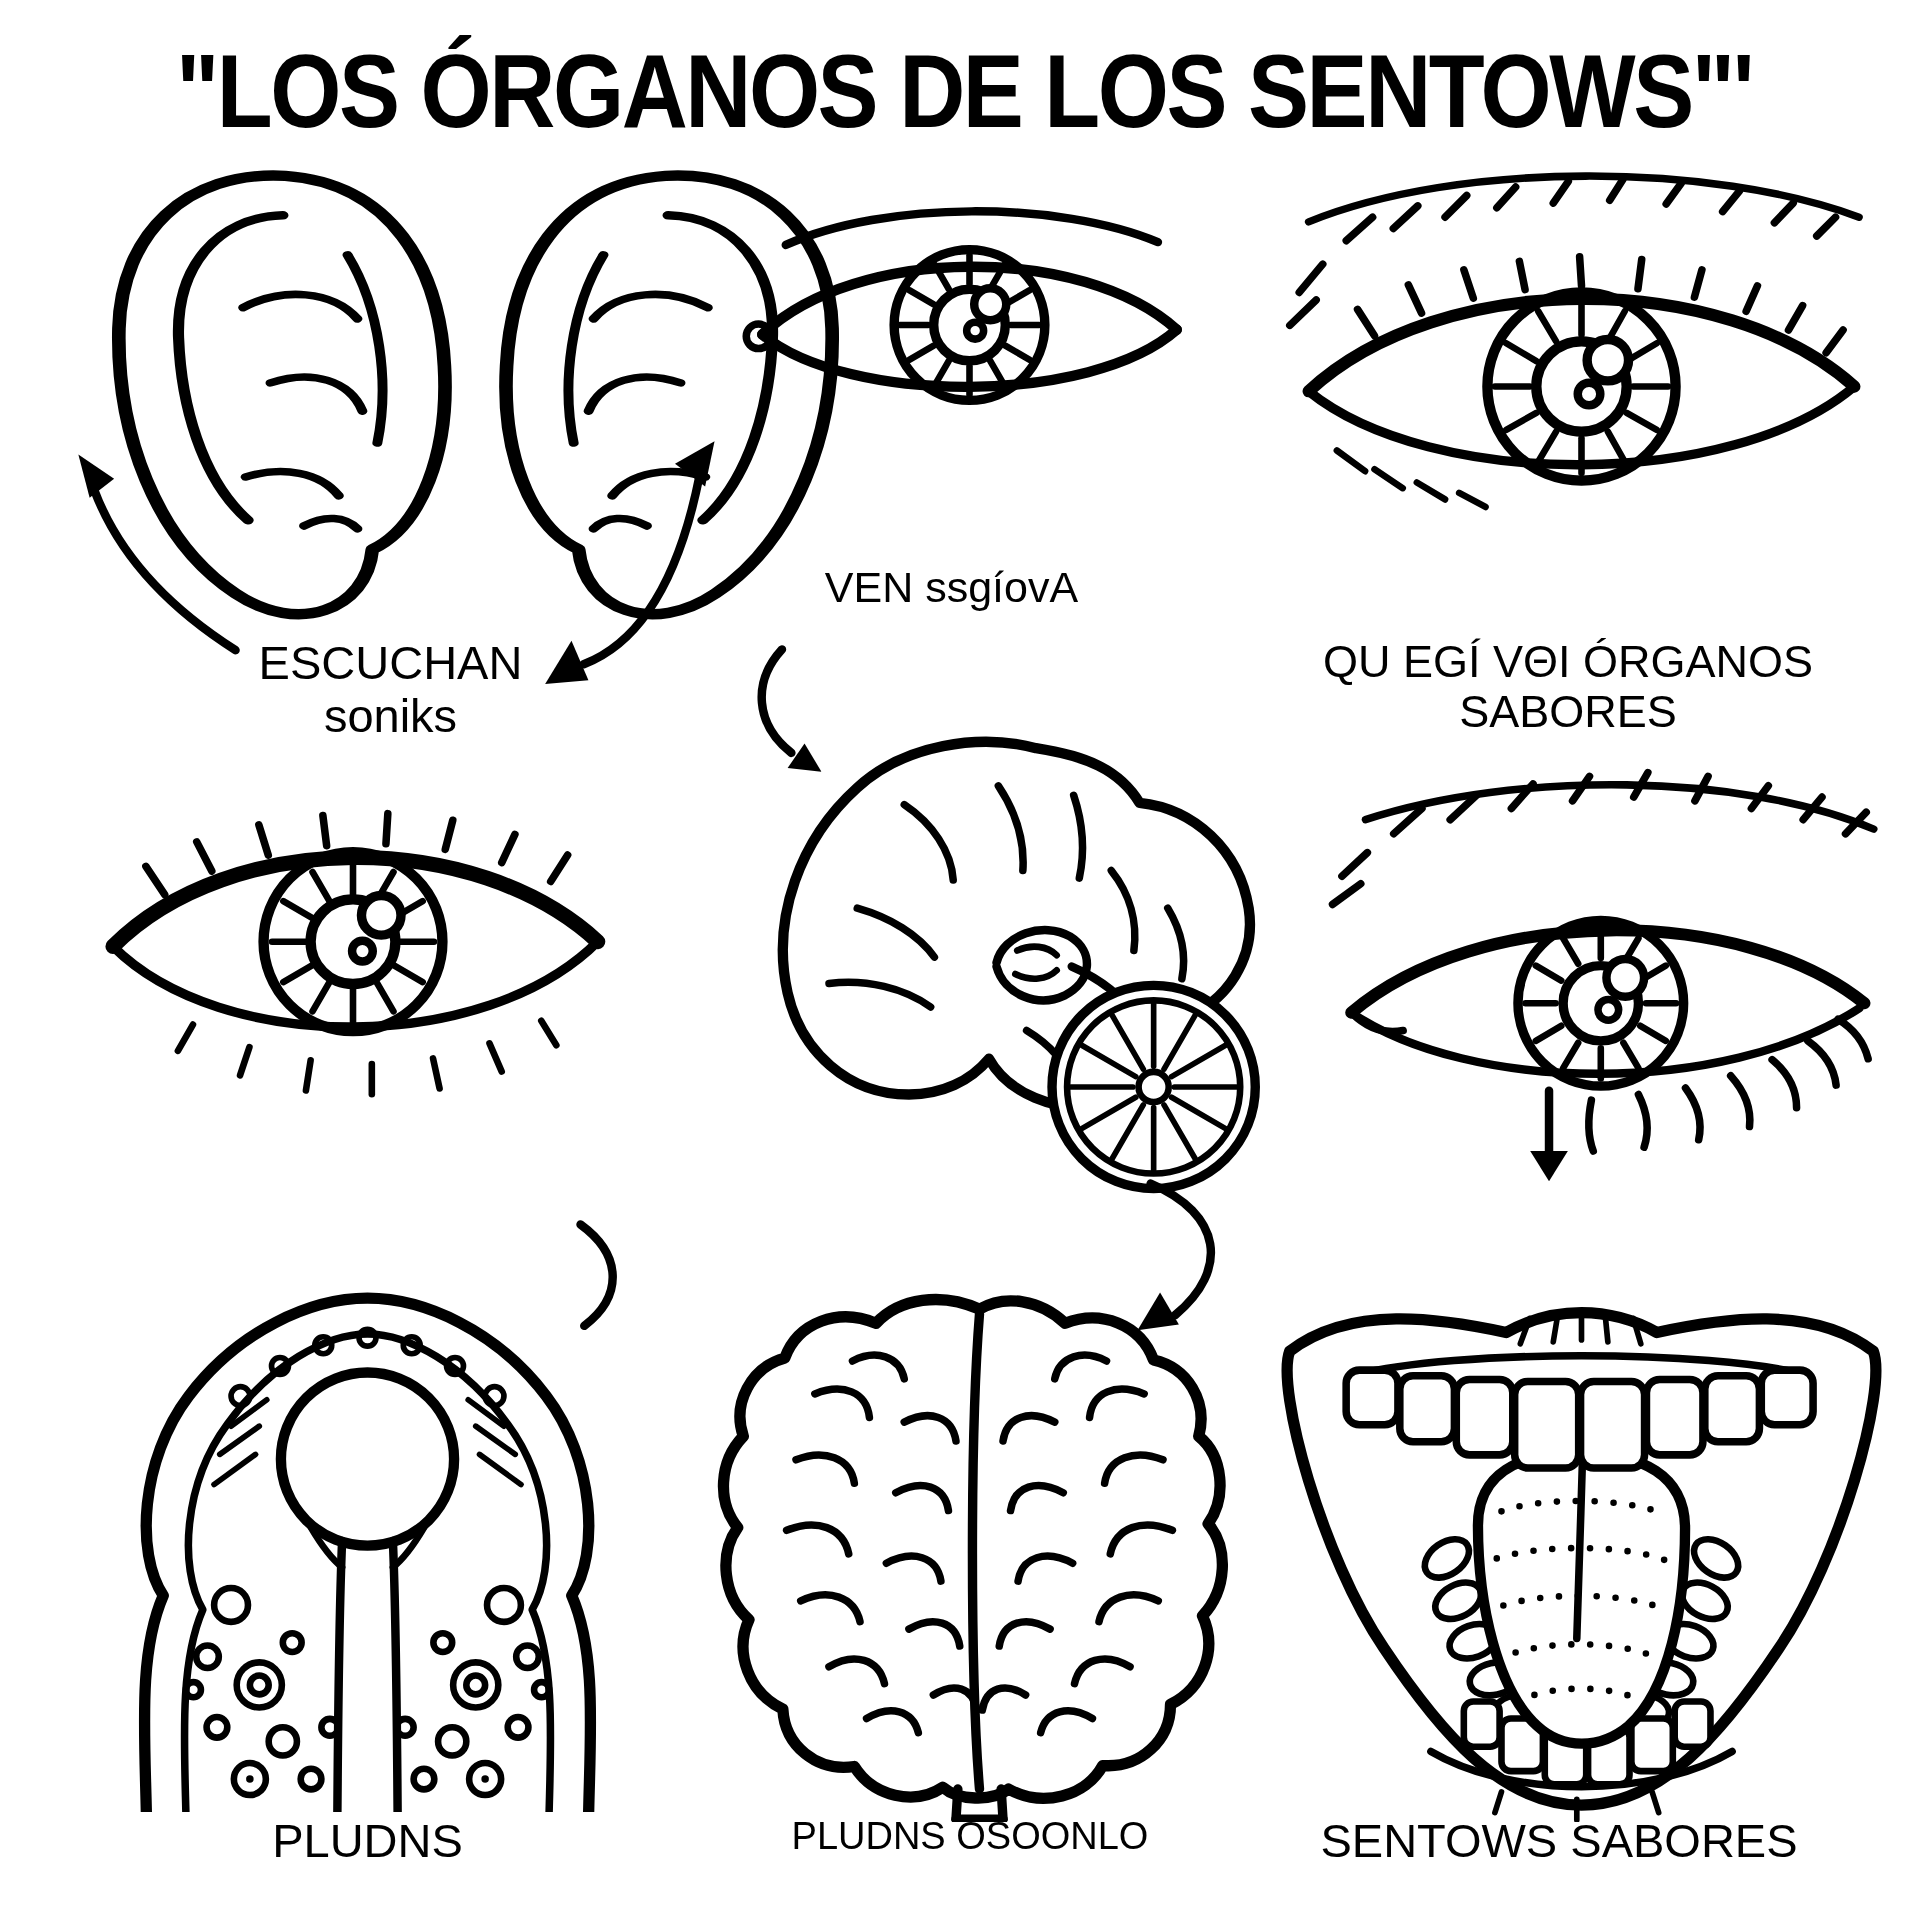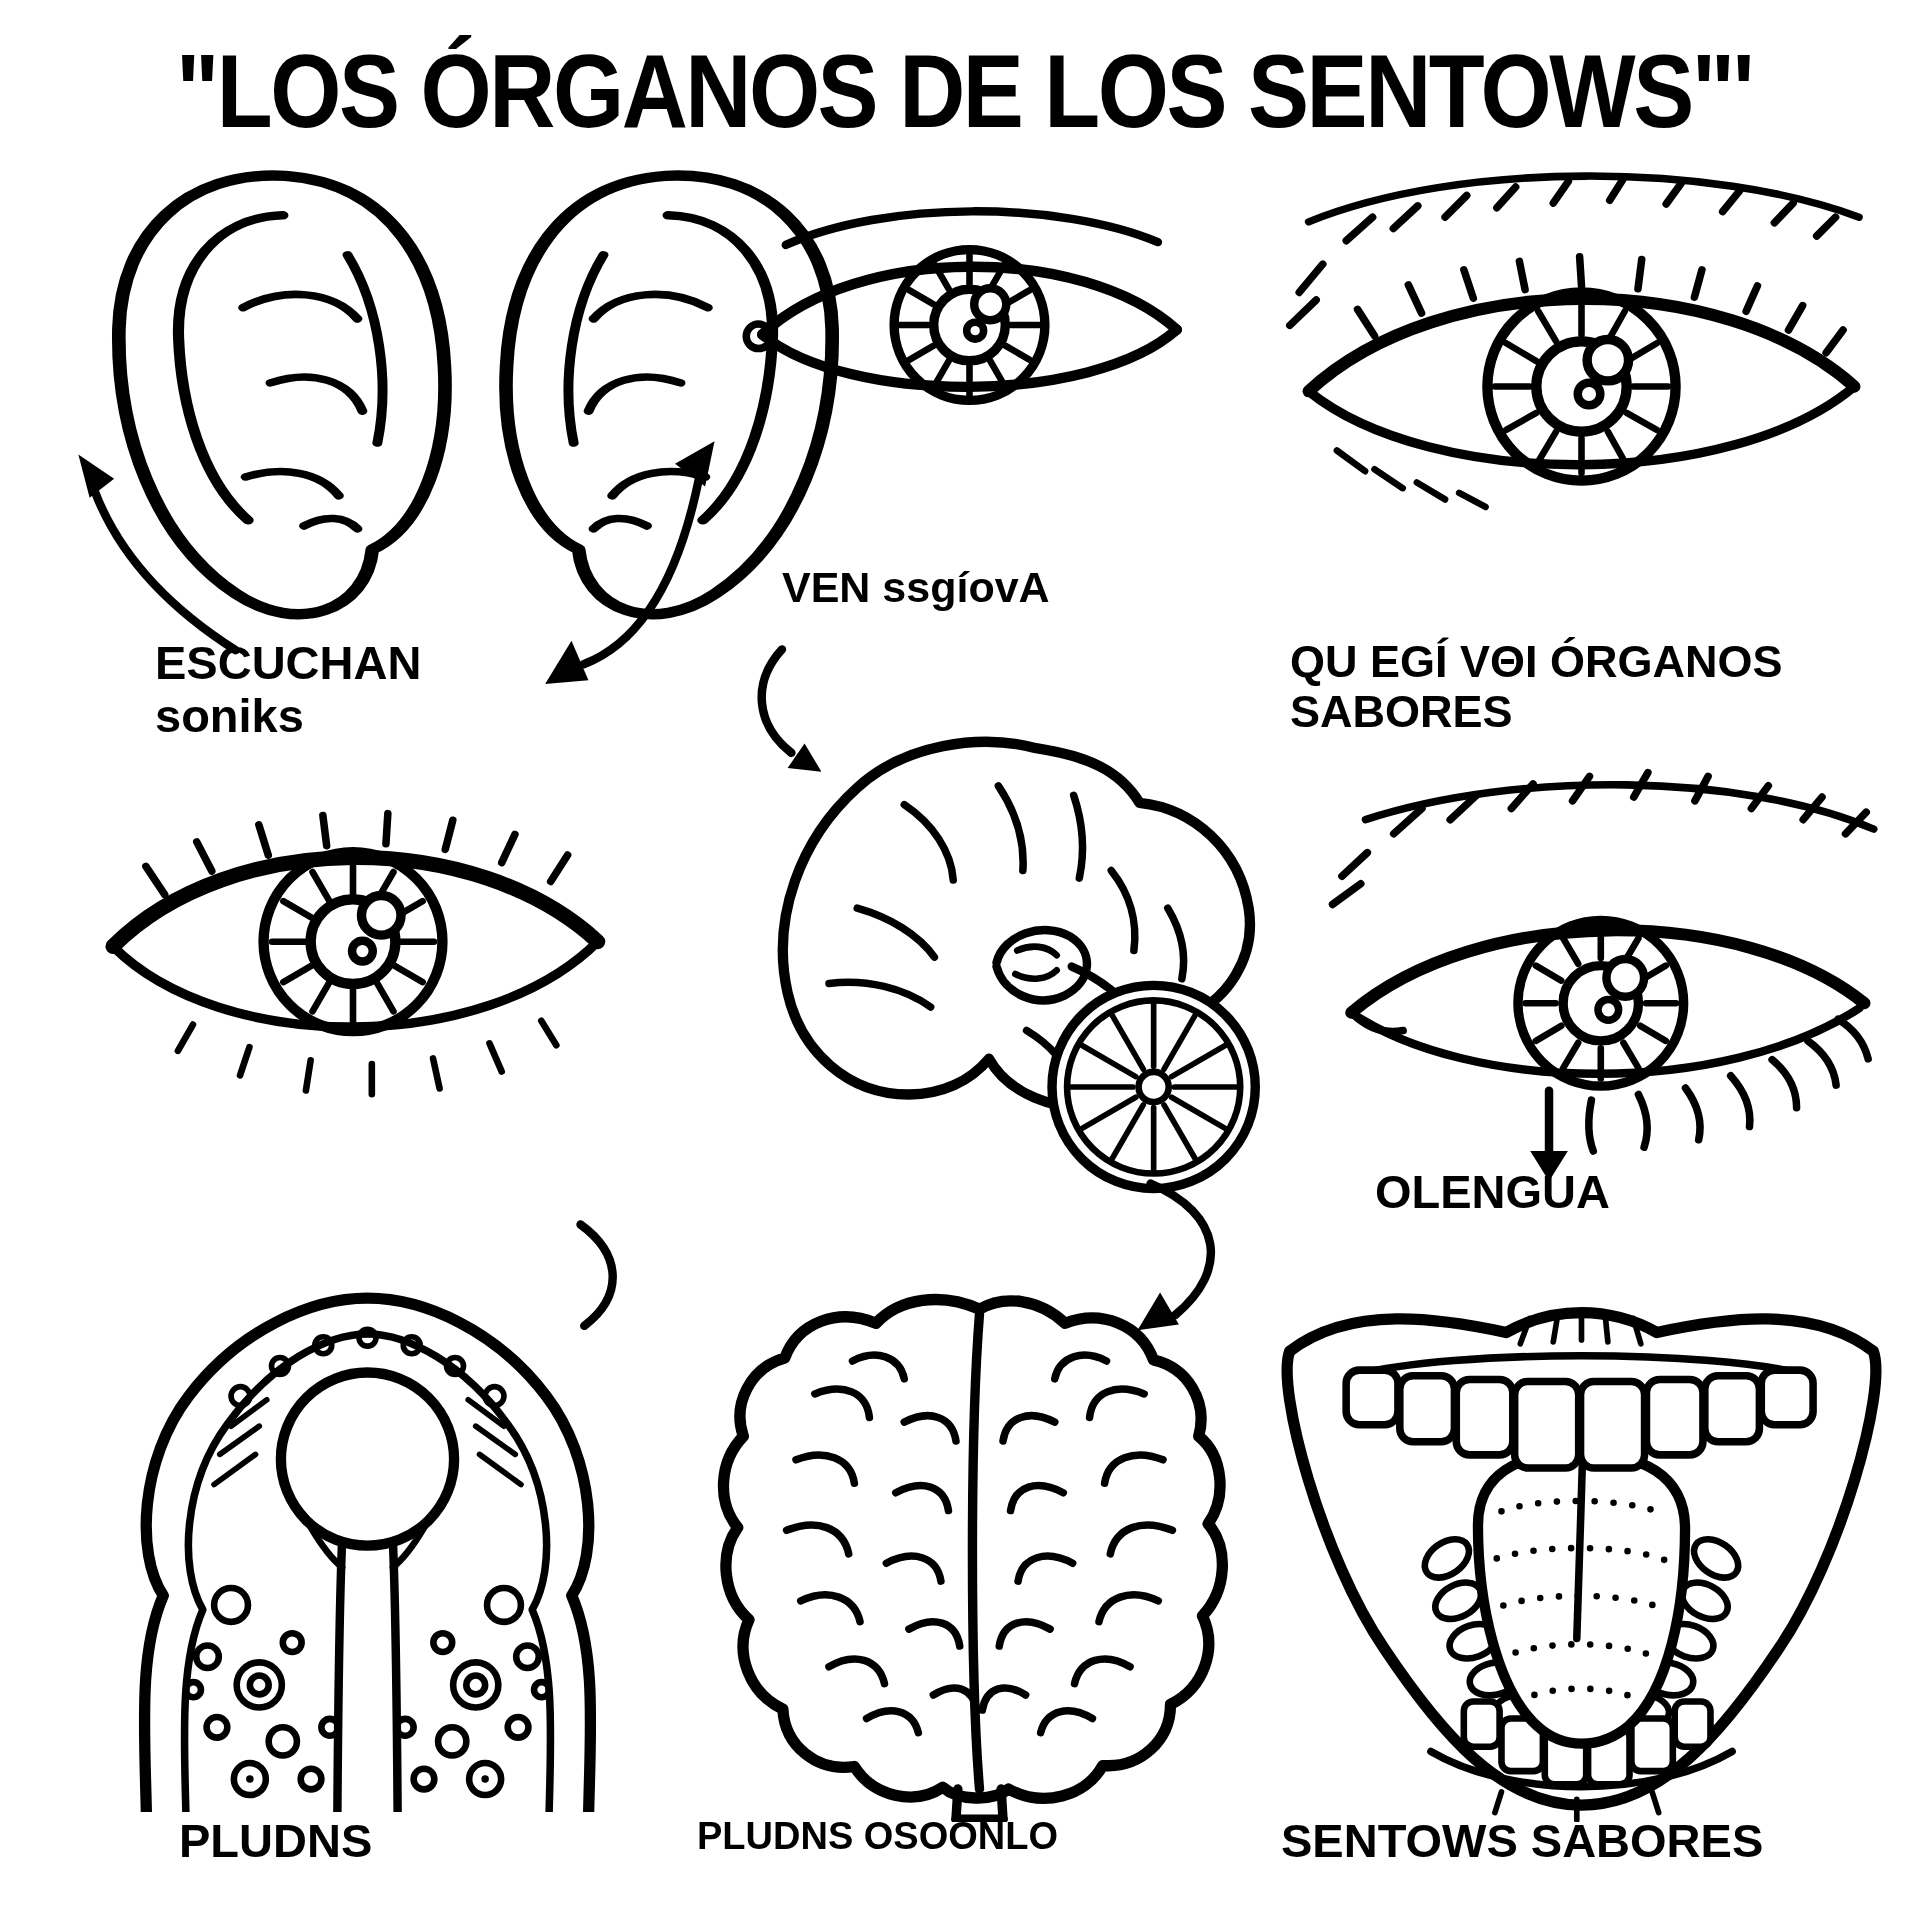--- a/index.html
+++ b/index.html
@@ -1,21 +1,21 @@
 <!DOCTYPE html>
 <html style="font-size:15px"><head>
 <meta charset="utf-8">
 <style>
   html,body{margin:0;padding:0;background:#fff;overflow:hidden}
   #canvas{position:relative;width:1928px;height:1928px;background:#fff;color:#000;
           font-family:"Liberation Sans","DejaVu Sans",sans-serif}
   .title{position:absolute;left:0;right:0;top:32px;text-align:center;
          font-size:104px;font-weight:700;letter-spacing:-2.8px;transform:scaleX(.88);white-space:nowrap}
   .fig{position:absolute;margin:0;padding:0}
-  .cap{position:absolute;font-weight:700;text-align:left;line-height:1.12;white-space:nowrap}
+  .cap{position:absolute;font-weight:400;text-align:center;line-height:1.12;white-space:nowrap}
   #canvas svg *{stroke:#000;fill:none;stroke-linecap:round;stroke-linejoin:round}
   #canvas svg .fillb{fill:#000;stroke:none}
   #canvas svg .wf{fill:#fff}
   .dots{stroke-dasharray:0 20}
 </style>
 </head>
 <body>
 
 <div id="canvas">
 
@@ -286,23 +286,20 @@
         <path d="M 530,295 C 548,308 558,324 560,342"></path>
         <path d="M 562,272 C 580,283 590,298 594,314"></path>
         <path d="M 300,358 C 296,378 296,396 302,412"></path>
       </g>
       <g>
         <line x1="255" y1="348" x2="255" y2="418" stroke-width="9"></line>
         <polygon class="fillb" points="235,412 275,412 255,444"></polygon>
       </g>
     </svg>
   </figure>
-  <div class="cap" style="left:1375px;top:1166px;width:377px;font-size:47px">
-    <span>OLENGUA</span>
-  </div>
 
   <figure class="fig" style="left:118px;top:1285px">
     <svg width="499" height="527" viewBox="0 0 530 560">
       <path d="M 30,560 C 28,470 22,390 48,330 C 18,285 24,185 75,118 C 128,48 205,14 265,14 C 325,14 402,48 455,118 C 506,185 512,285 482,330 C 508,390 502,470 500,560" stroke-width="12"></path>
       <path d="M 72,560 C 70,480 66,400 90,345 C 64,300 70,210 116,148 C 162,84 222,52 265,52 C 308,52 368,84 414,148 C 460,210 466,300 440,345 C 464,400 460,480 458,560" stroke-width="8"></path>
       <circle cx="265" cy="185" r="92" stroke-width="11"></circle>
       <g stroke-width="9">
         <path d="M 238,272 C 236,320 234,420 233,560"></path>
         <path d="M 292,272 C 294,320 296,420 297,560"></path>
         <path d="M 205,258 C 218,280 228,292 238,300" stroke-width="7"></path>

